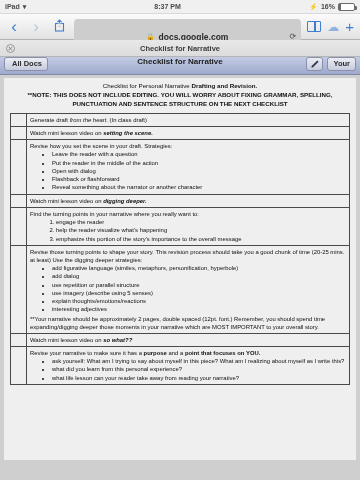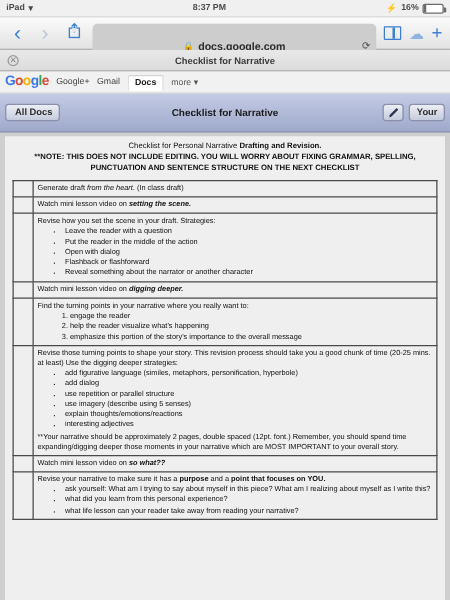--- a/index.html
+++ b/index.html
@@ -81,24 +81,24 @@
   .glink { color: #444; }
   .gtab-active {
     background: #fff; border: 1px solid #d4d4d4; border-bottom-color: #fff;
     padding: 2px 5px; font-weight: bold; color: #222; border-radius: 2px 2px 0 0;
     position: relative; top: 1px;
   }
   .gmore { color: #555; }
 
   
   .docsbar {
-    height: 31px;
+    height: 18px;
     background: linear-gradient(#c3cbe4, #9fa9cb);
     border-bottom: 1px solid #7e88ab;
-    display: flex; align-items: center; justify-content: space-between;
+    display: flex; align-items: flex-start; justify-content: space-between;
     padding: 0 4px; position: relative;
   }
   .btn {
     font-size: 7.5px; font-weight: bold; color: #2d2d2d;
     background: linear-gradient(#eceef5, #c6cbdd);
     border: 1px solid #8a90ab; border-radius: 3px; padding: 2px 5px;
     line-height: 1;
   }
   .btn.arrowed { border-radius: 3px; position: relative; padding-left: 7px; }
   .docs-title {
@@ -181,27 +181,20 @@
     <span class="bookicon"></span>
     <span class="cloudicon">☁</span>
     <span class="plusicon">+</span>
   </div>
 
   <div class="tabbar">
     <span class="tab-close">✕</span>
     <span class="tab-title">Checklist for Narrative</span>
   </div>
 
-  <div class="googlebar">
-    <span class="glogo"><span class="b">G</span><span class="r">o</span><span class="y">o</span><span class="b">g</span><span class="g">l</span><span class="r">e</span></span>
-    <span class="glink">Google+</span>
-    <span class="glink">Gmail</span>
-    <span class="gtab-active">Docs</span>
-    <span class="gmore"><span>more</span> <span>▾</span></span>
-  </div>
 
   <div class="docsbar">
     <span class="btn arrowed">All Docs</span>
     <span class="docs-title">Checklist for Narrative</span>
     <div class="docsbar-right">
       <span class="pen-btn">
         <svg width="10" height="10" viewBox="0 0 10 10">
             <path d="M1 9 L3 8.3 L8.6 2.7 L7.3 1.4 L1.7 7 Z" fill="#2d3550"></path>
             <path d="M1 9 L2 8.6 L1.4 8 Z" fill="#fff"></path>
           </svg>

